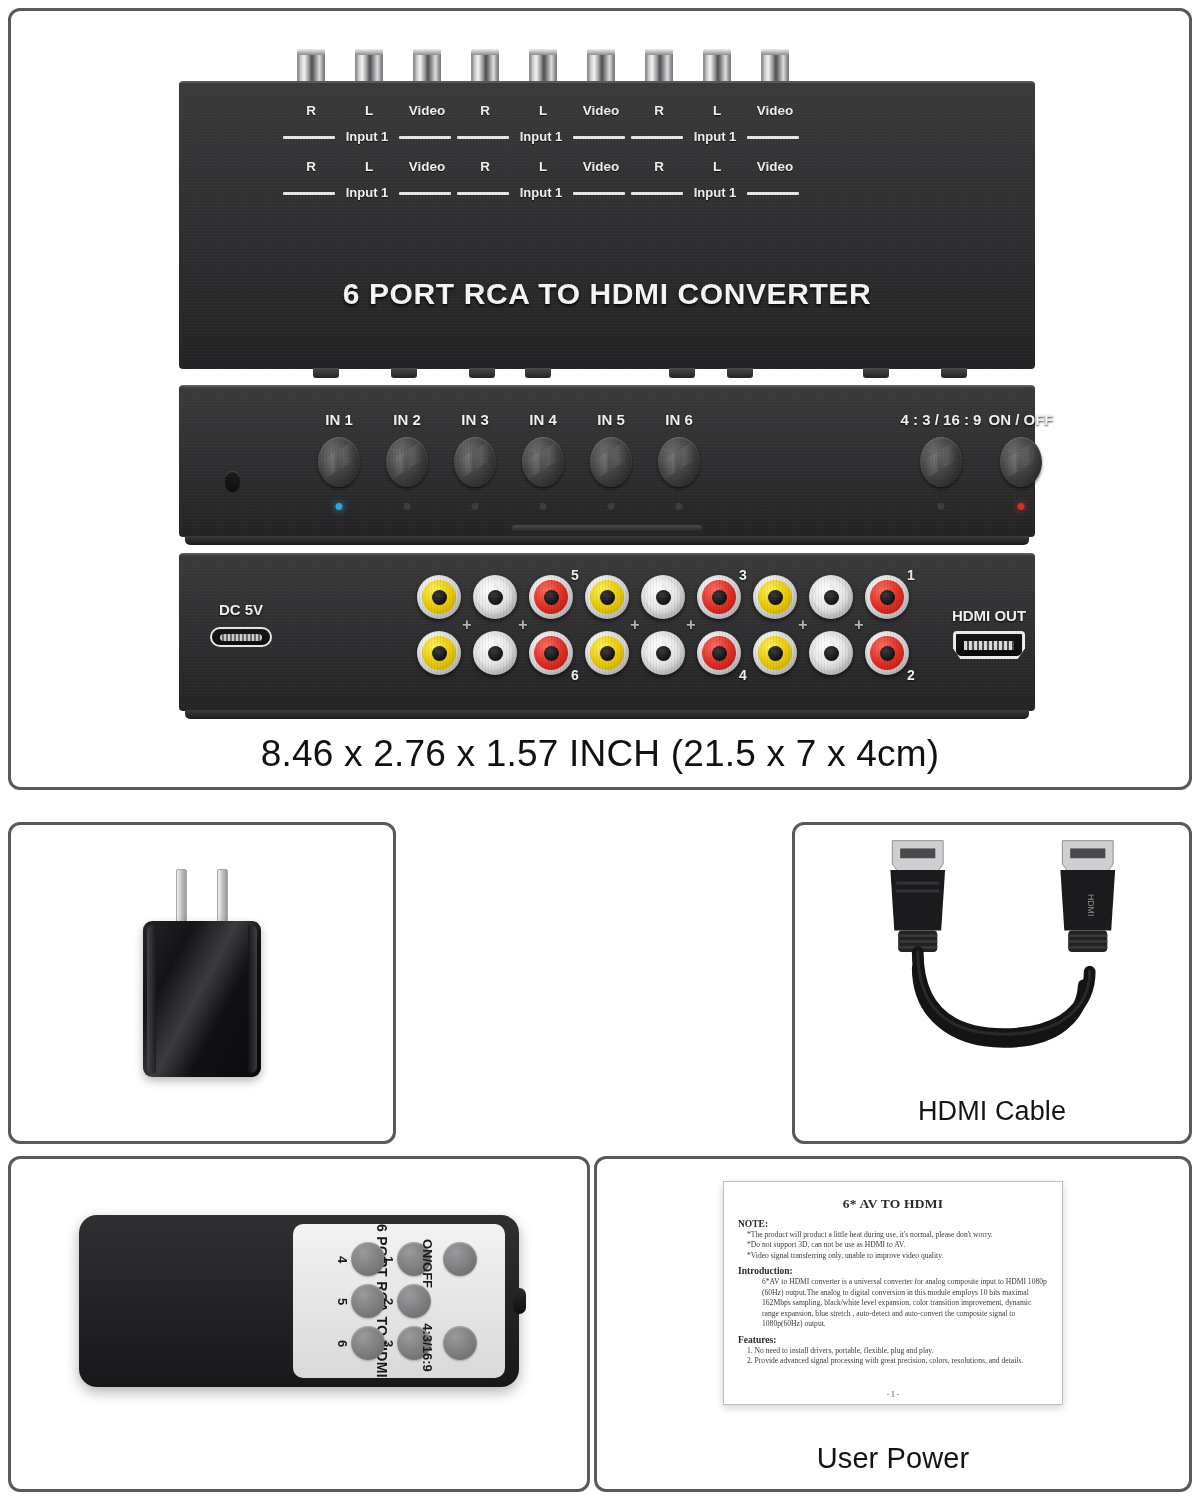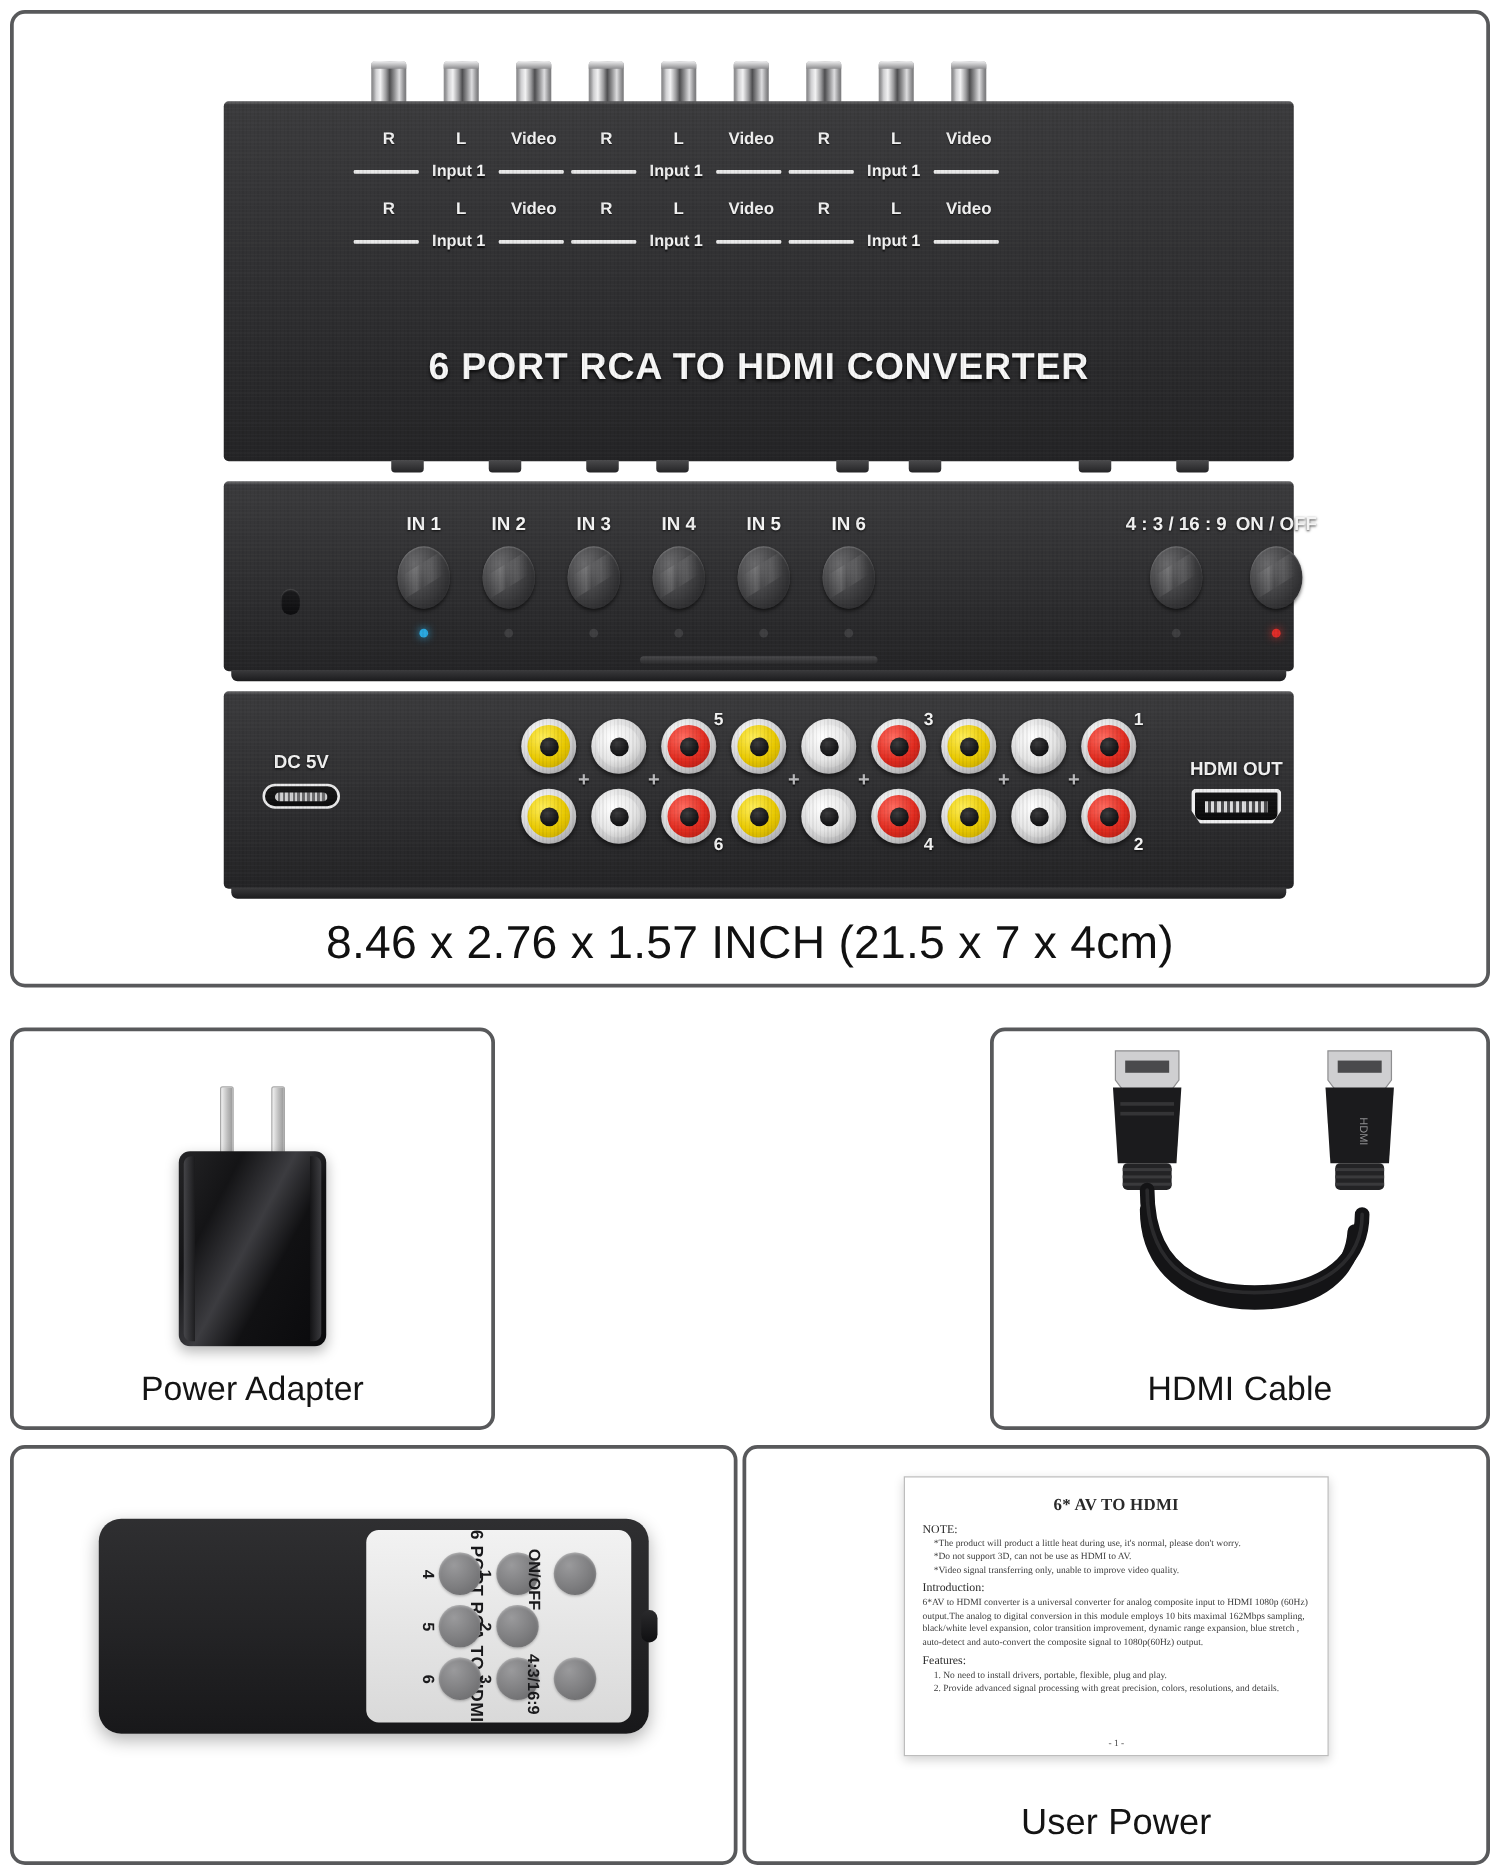--- a/index.html
+++ b/index.html
@@ -292,27 +292,27 @@
     border:1px solid #bdbdbd;
     box-shadow: 0 3px 8px rgba(0,0,0,.18);
     padding:10px 14px 8px 14px;
     font-family:"Liberation Serif", serif; color:#2a2a2a;
   }
   .manual-sheet .m-title{
     text-align:center; font-size:13.5px; font-weight:700; margin:4px 0 7px;
     letter-spacing:.2px;
   }
   .manual-sheet .m-head{
-    font-size:9.5px; font-weight:400; margin-top:5px; margin-bottom:1px;
+    font-size:9.5px; font-weight:700; margin-top:5px; margin-bottom:1px;
   }
   .manual-sheet .m-line{
     font-size:7.6px; line-height:1.38; margin-left:9px; color:#3a3a3a;
   }
   .manual-sheet .m-para{
-    font-size:7.6px; line-height:1.38; margin-left:0; color:#3a3a3a;
+    font-size:7.6px; line-height:1.38; margin-left:24px; color:#3a3a3a;
   }
   .manual-sheet .m-page{
     position:absolute; left:0; right:0; bottom:5px; text-align:center;
     font-size:7.5px; color:#444;
   }
 </style>
 </head>
 <body>
 
 <div class="page">
@@ -589,21 +589,20 @@
 
     <div id="dimensions">8.46 x 2.76 x 1.57 INCH (21.5 x 7 x 4cm)</div>
   </div>
 
   <div class="panel" id="cell-adapter">
     <div class="art">
       <div class="prong" style="left:50%; margin-left:-26px;"></div>
       <div class="prong" style="left:50%; margin-left:15px;"></div>
       <div class="adapter-body"></div>
     </div>
-    <div class="cell-caption">Power Adapter</div>
   </div>
 
 
   <div class="panel" id="cell-hdmi">
     <div class="art">
       <svg class="cable-svg" viewBox="0 0 400 262" preserveAspectRatio="xMidYMid meet">
 
         <g>
           <path d="M98,16 L150,16 L150,40 L144,48 L104,48 L98,40 Z" fill="#cfcfd1" stroke="#8e8e90" stroke-width="1"></path>
           <rect x="106" y="24" width="36" height="10" fill="#4a4a4c"></rect>

